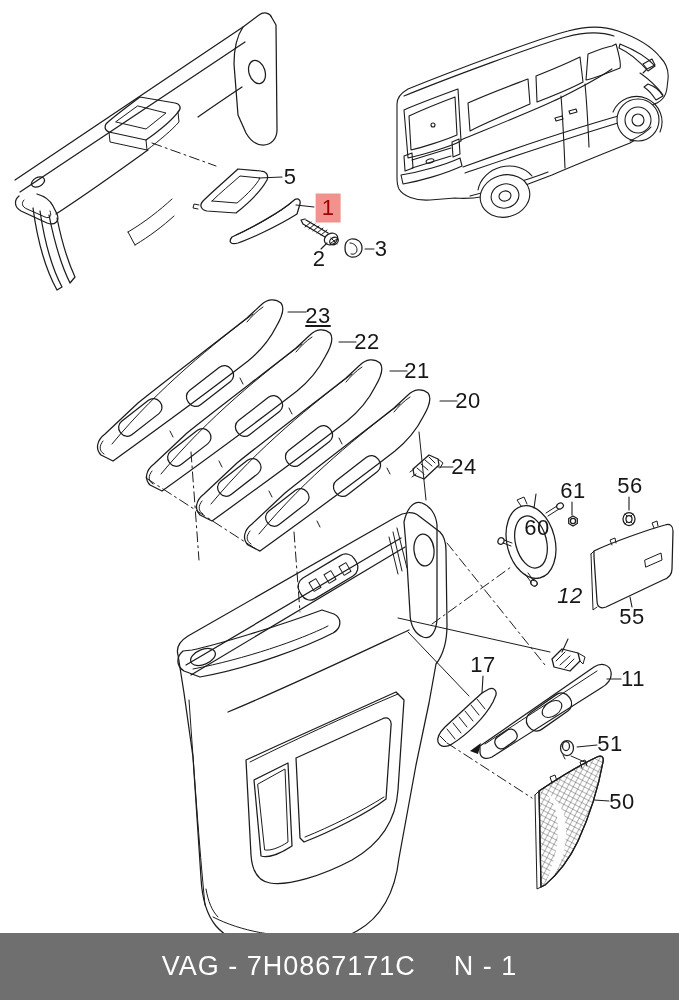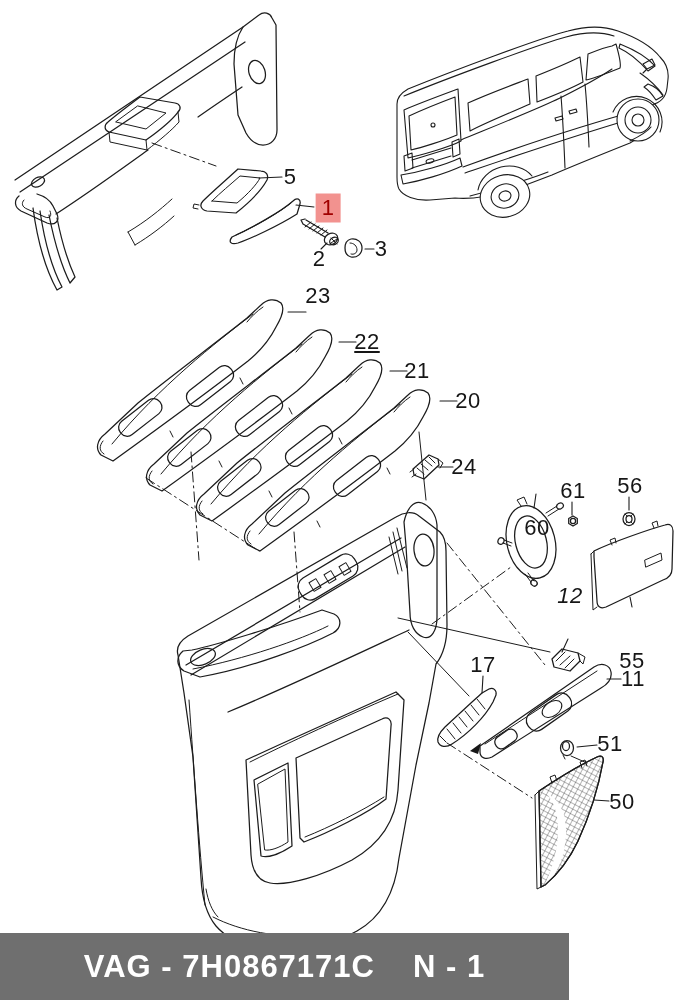--- a/index.html
+++ b/index.html
@@ -11,23 +11,23 @@
   .callout{
     position:absolute;transform:translate(-50%,-50%);
     font-size:22px;line-height:1;color:#161616;
     letter-spacing:0.5px;white-space:nowrap;user-select:none;
   }
   .callout.hl{
     background:#f2928f;color:#a00000;
     padding:3px 6px 4px 6px;
   }
   .footer{
-    position:absolute;left:0;top:933px;width:569px;height:67px;
+    position:absolute;left:0;top:933px;width:679px;height:67px;
     background:#6f6f6f;color:#ffffff;display:flex;align-items:center;
-    justify-content:center;gap:38px;font-size:31px;letter-spacing:1px;font-weight:bold;
+    justify-content:center;gap:38px;font-size:27px;letter-spacing:1px;
   }
 </style>
 </head>
 <body>
 
 <div class="stage">
 
   <svg class="art" viewBox="0 0 679 1000" fill="none" stroke="#1c1c1c" stroke-width="1.25" stroke-linecap="round" stroke-linejoin="round">
     <defs>
       <pattern id="mesh" width="5" height="5" patternUnits="userSpaceOnUse" patternTransform="rotate(28)">
@@ -243,29 +243,29 @@
       <path d="M398,618 L550,652"></path>
       <path d="M408,632 L469,696"></path>
       <path d="M571,756 L587,763"></path>
     </g>
   </svg>
 
   <div class="callout hl" style="left:328px;top:208px;">1</div>
   <div class="callout" style="left:319px;top:259px;">2</div>
   <div class="callout" style="left:381px;top:249px;">3</div>
   <div class="callout" style="left:290px;top:177px;">5</div>
-  <div class="callout" style="left:318px;top:296px;">23</div>
-  <div class="callout" style="left:367px;top:342px;text-decoration:underline;">22</div>
+  <div class="callout" style="left:318px;top:316px;text-decoration:underline;">23</div>
+  <div class="callout" style="left:367px;top:342px;">22</div>
   <div class="callout" style="left:417px;top:371px;">21</div>
   <div class="callout" style="left:468px;top:401px;">20</div>
   <div class="callout" style="left:464px;top:467px;">24</div>
   <div class="callout" style="left:537px;top:483px;margin-top:45px;">60</div>
   <div class="callout" style="left:573px;top:491px;">61</div>
   <div class="callout" style="left:630px;top:486px;text-align:center;">56</div>
-  <div class="callout" style="left:632px;top:617px;margin-top:44px;">55</div>
+  <div class="callout" style="left:632px;top:617px;">55</div>
   <div class="callout" style="left:570px;top:596px;font-style:italic;">12</div>
   <div class="callout" style="left:483px;top:665px;">17</div>
   <div class="callout" style="left:633px;top:679px;">11</div>
   <div class="callout" style="left:610px;top:744px;">51</div>
   <div class="callout" style="left:622px;top:802px;text-align:right;">50</div>
 
   <div class="footer">
     <span>VAG - 7H0867171C</span>
     <span>N - 1</span>
   </div>

